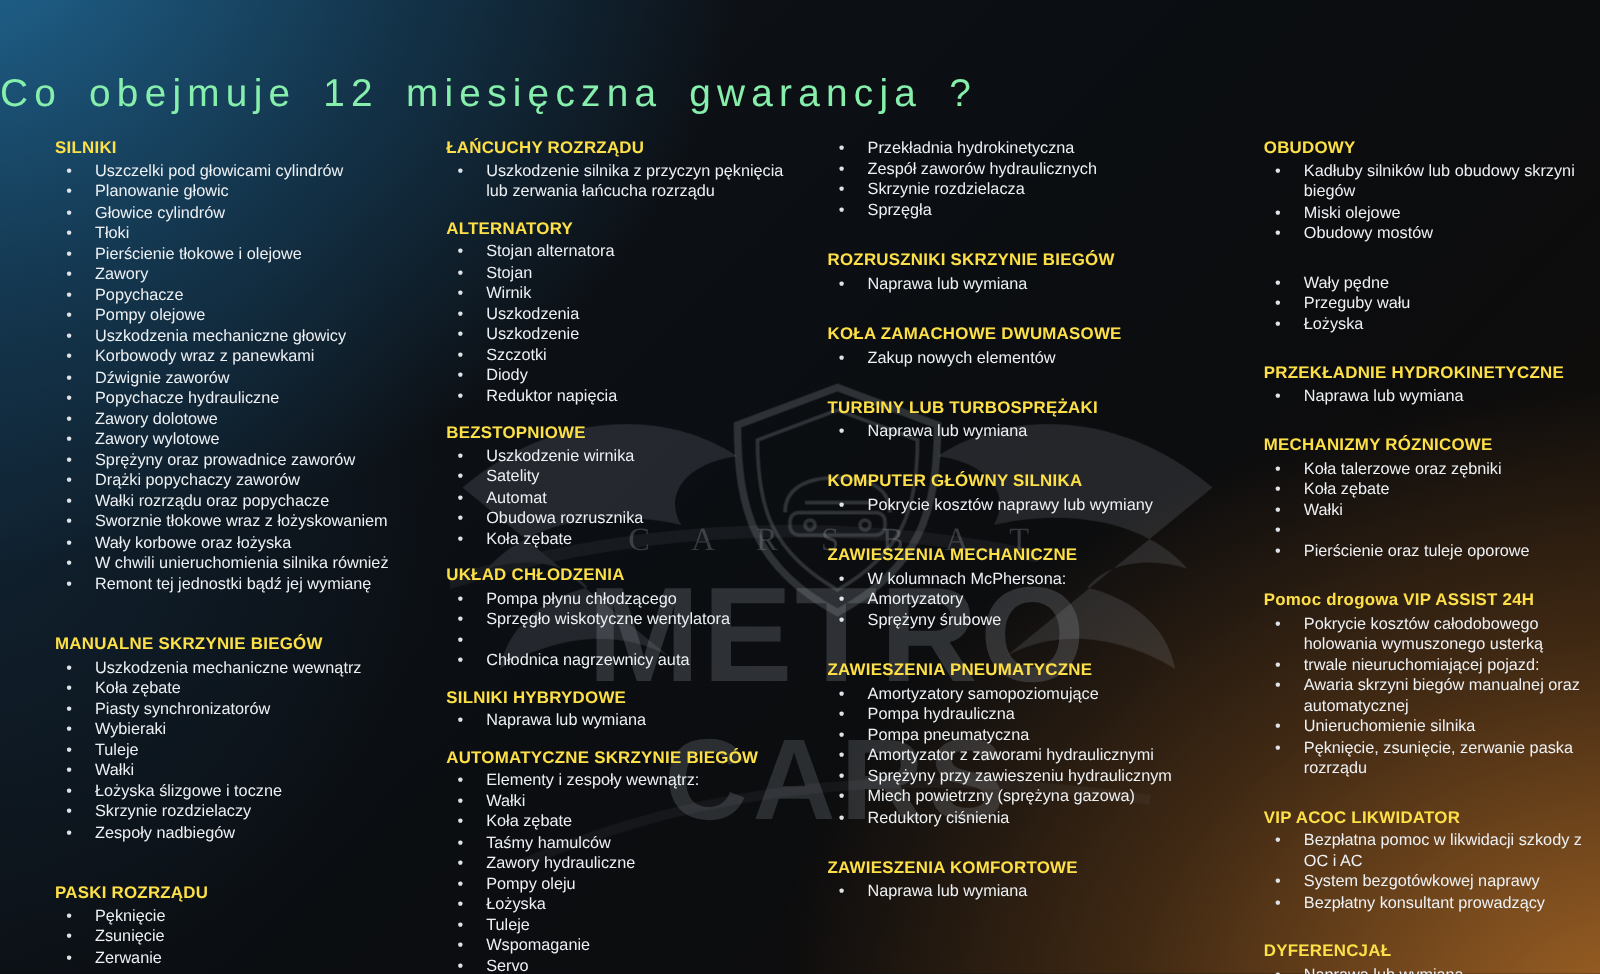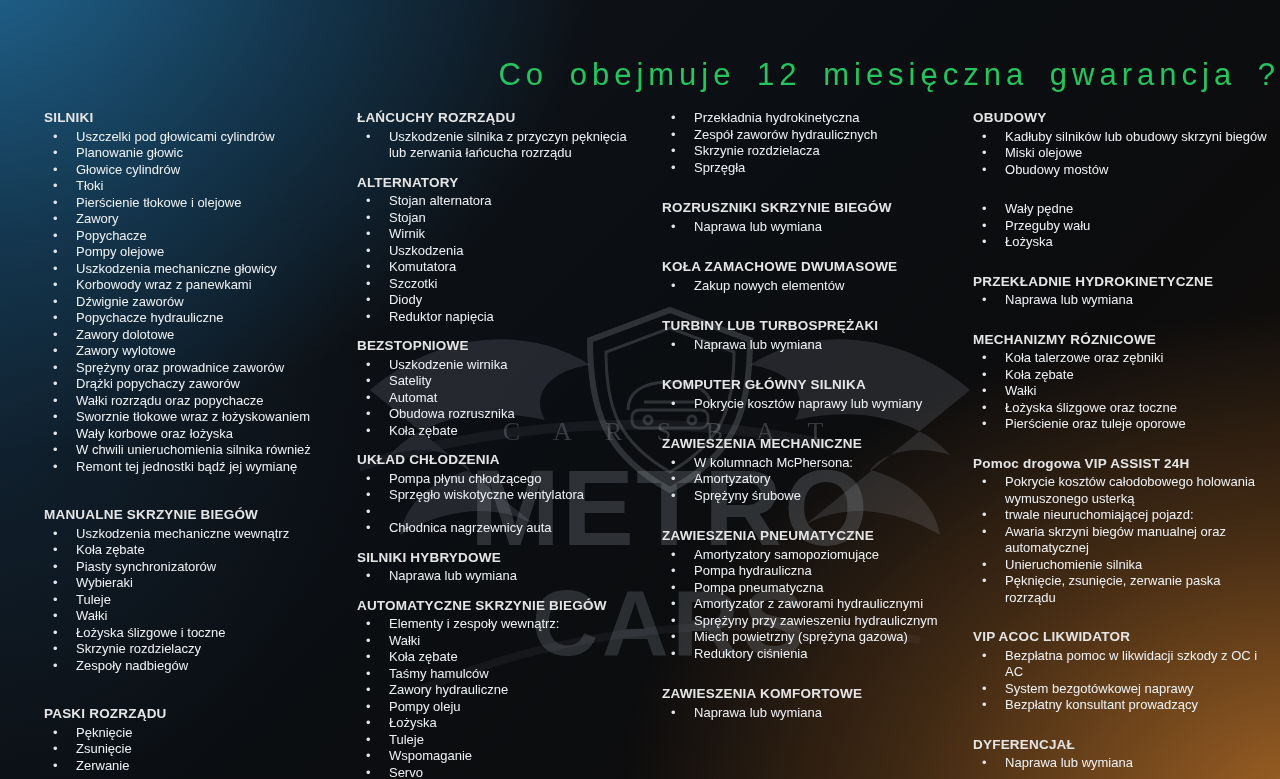--- a/index.html
+++ b/index.html
@@ -29,22 +29,22 @@
     height: 460px;
     pointer-events: none;
   }
 
   
   .page-title {
     position: absolute;
     top: 36px;
     left: 0;
     width: 100%;
-    text-align: right;
-    color: #22c55e;
+    text-align: left;
+    color: #86efac;
     font-size: 31px;
     font-weight: 400;
     letter-spacing: 5px;
     word-spacing: 8px;
   }
 
   
   .columns {
     position: absolute;
     top: 110px;
@@ -56,24 +56,24 @@
   .column { position: relative; }
   .col-1 { width: 300px; }
   .col-2 { width: 292px; }
   .col-3 { width: 298px; }
   .col-4 { width: 300px; }
 
   .section { margin-bottom: 24px; }
   .col-1 .section { margin-bottom: 32px; }
   .col-2 .section { margin-bottom: 13px; }
   .col-3 .section { margin-bottom: 24px; }
-  .col-4 .section { margin-bottom: 23px; }
+  .col-4 .section { margin-bottom: 23px; margin-left: 38px; }
 
   .section-header {
-    color: #e5e5e5;
+    color: #fde047;
     font-size: 13.5px;
     font-weight: 700;
     line-height: 16.5px;
     margin-bottom: 2px;
     letter-spacing: 0.2px;
   }
 
   ul.items {
     list-style: none;
     margin: 0;
@@ -303,21 +303,21 @@
           <li>
             <span class="bullet">•</span>
             <span class="item-text">Wirnik</span>
           </li>
           <li>
             <span class="bullet">•</span>
             <span class="item-text">Uszkodzenia</span>
           </li>
           <li>
             <span class="bullet">•</span>
-            <span class="item-text">Komutatora</span>
+            <span class="item-text">Uszkodzenie</span>
           </li>
           <li>
             <span class="bullet">•</span>
             <span class="item-text">Szczotki</span>
           </li>
           <li>
             <span class="bullet">•</span>
             <span class="item-text">Diody</span>
           </li>
           <li>
@@ -596,21 +596,20 @@
           <li>
             <span class="bullet">•</span>
             <span class="item-text">Koła zębate</span>
           </li>
           <li>
             <span class="bullet">•</span>
             <span class="item-text">Wałki</span>
           </li>
           <li>
             <span class="bullet">•</span>
-            <span class="item-text">Łożyska ślizgowe oraz toczne</span>
           </li>
           <li>
             <span class="bullet">•</span>
             <span class="item-text">Pierścienie oraz tuleje oporowe</span>
           </li>
         </ul>
       </div>
       <div class="section">
         <div class="section-header">Pomoc drogowa VIP ASSIST 24H</div>
         <ul class="items">

